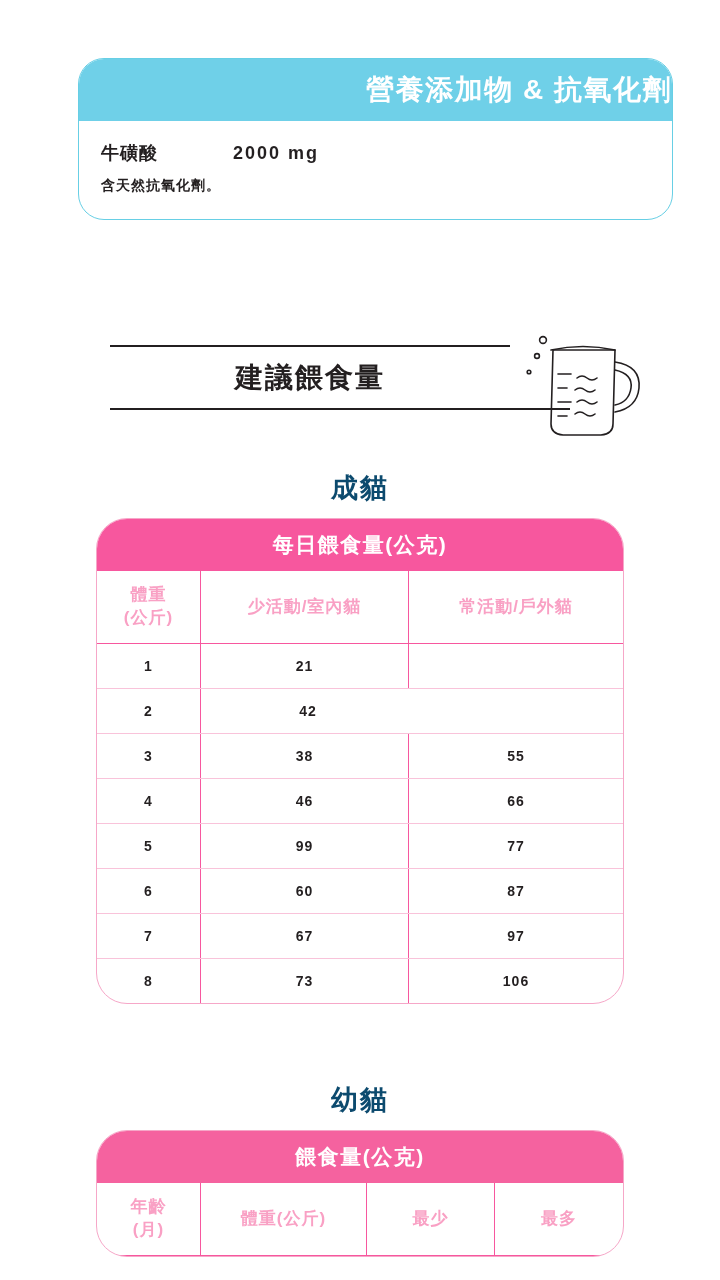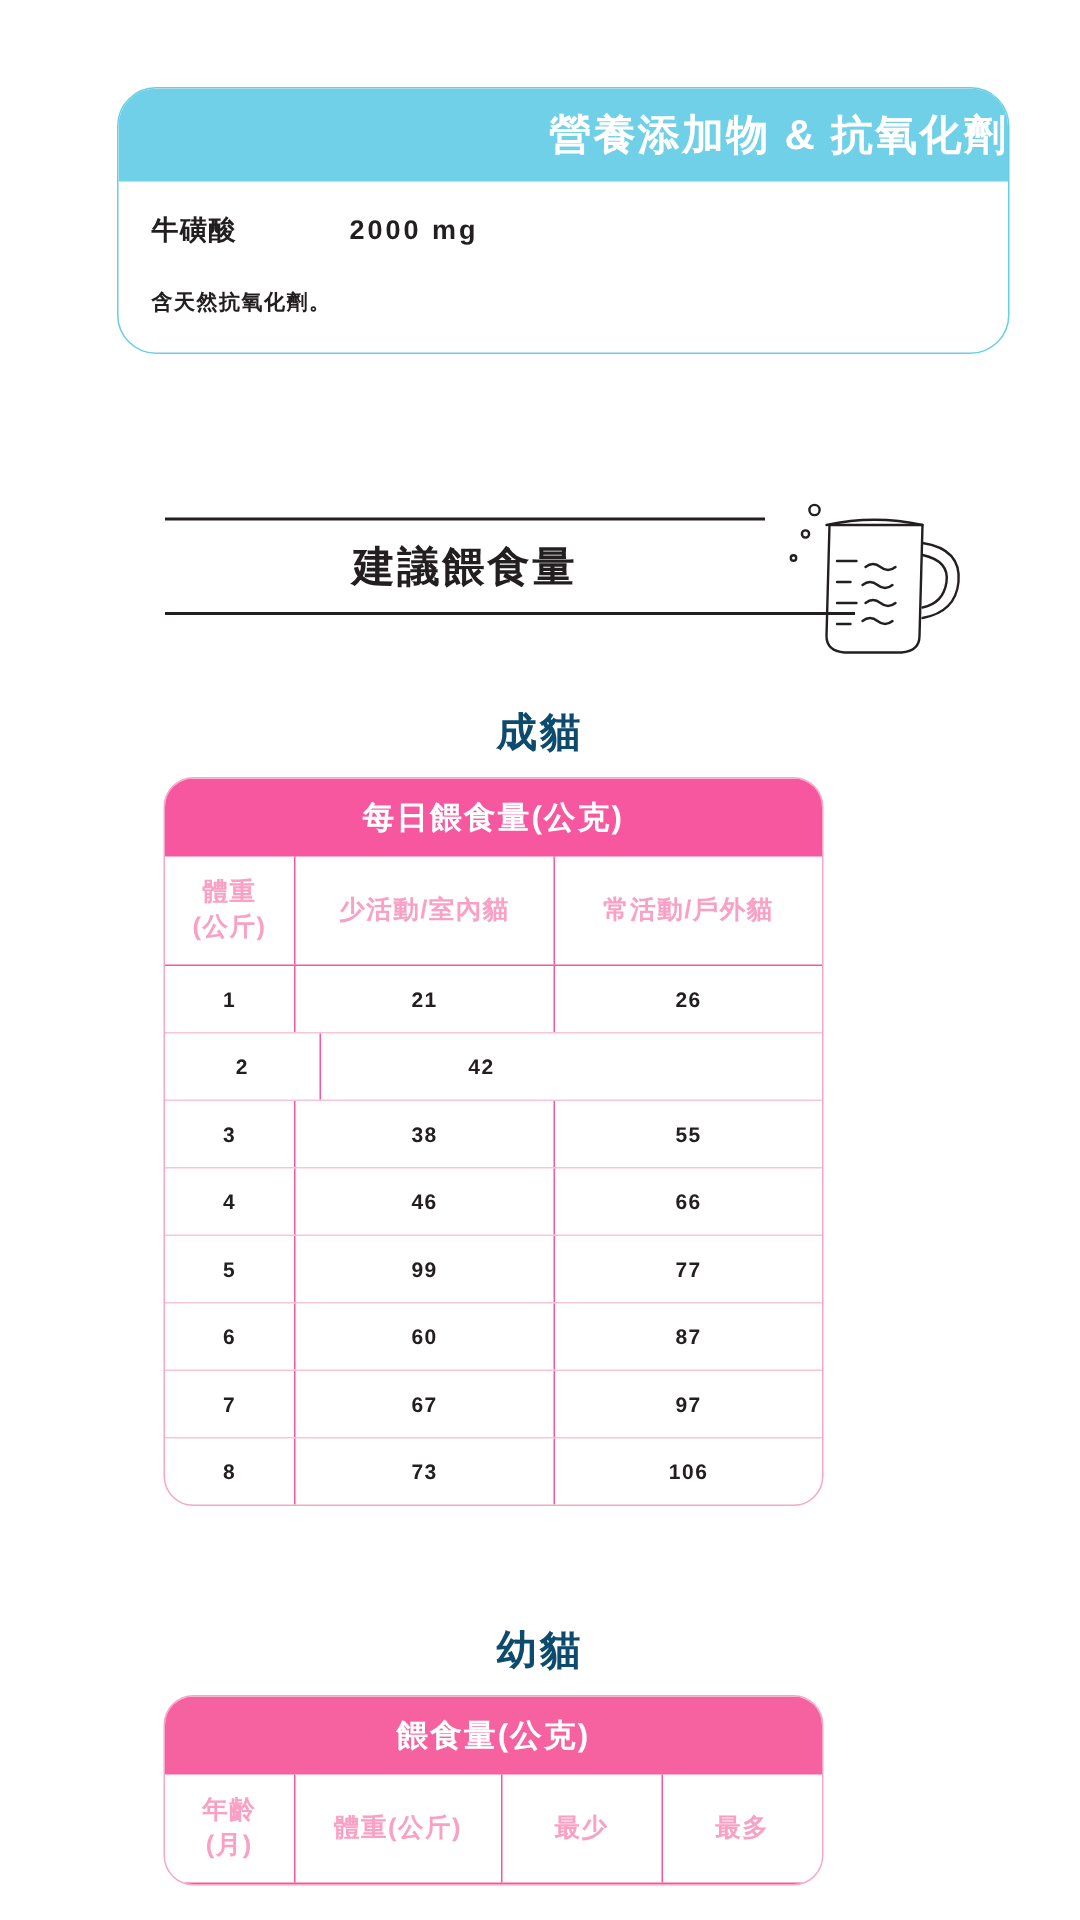--- a/index.html
+++ b/index.html
@@ -43,21 +43,21 @@
   }
   .nutri-body {
     padding: 20px 22px 24px 22px;
   }
   .nutri-row {
     display: flex;
     align-items: baseline;
     font-size: 18px;
     font-weight: bold;
     letter-spacing: 1px;
-    margin-bottom: 28px;
+    margin-bottom: 12px;
   }
   .nutri-row .n-name {
     width: 132px;
   }
   .nutri-row .n-val {
     letter-spacing: 2px;
   }
   .nutri-note {
     font-size: 14px;
     font-weight: bold;
@@ -113,25 +113,25 @@
     font-weight: bold;
     color: #0c4a6e;
     letter-spacing: 2px;
   }
   .sec-title.adult { top: 470px; }
   .sec-title.kitten { top: 1082px; }
 
   
   .ptable {
     position: absolute;
-    left: 109px;
-    width: 440px;
+    left: 96px;
+    width: 528px;
     box-sizing: border-box;
     border: 1px solid #f6a7c8;
-    border-radius: 20px;
+    border-radius: 31px;
     overflow: hidden;
     background: #ffffff;
   }
   .ptable.adult { top: 518px; }
   .ptable.kitten { top: 1130px; }
 
   .ptable-head {
     background: #f7579e;
     color: #ffffff;
     height: 52px;
@@ -247,21 +247,20 @@
       <span>體重</span>
       <span>(公斤)</span>
     </div>
     <div class="cell c1">少活動/室內貓</div>
     <div class="cell c2">常活動/戶外貓</div>
   </div>
 
   <div class="ptable-row">
     <div class="cell c0">1</div>
     <div class="cell c1">21</div>
-    <div class="cell c2">26</div>
   </div>
   <div class="ptable-row">
     <div class="cell c0">2</div>
     <div class="cell c2">42</div>
   </div>
   <div class="ptable-row">
     <div class="cell c0">3</div>
     <div class="cell c1">38</div>
     <div class="cell c2">55</div>
   </div>

